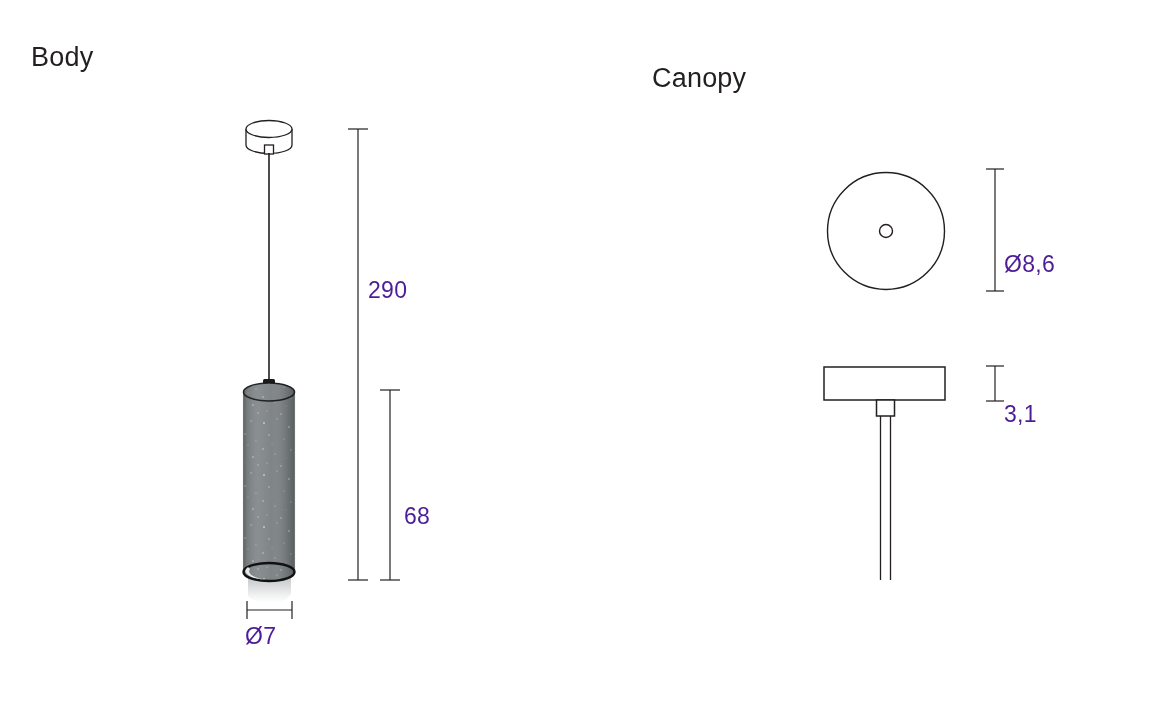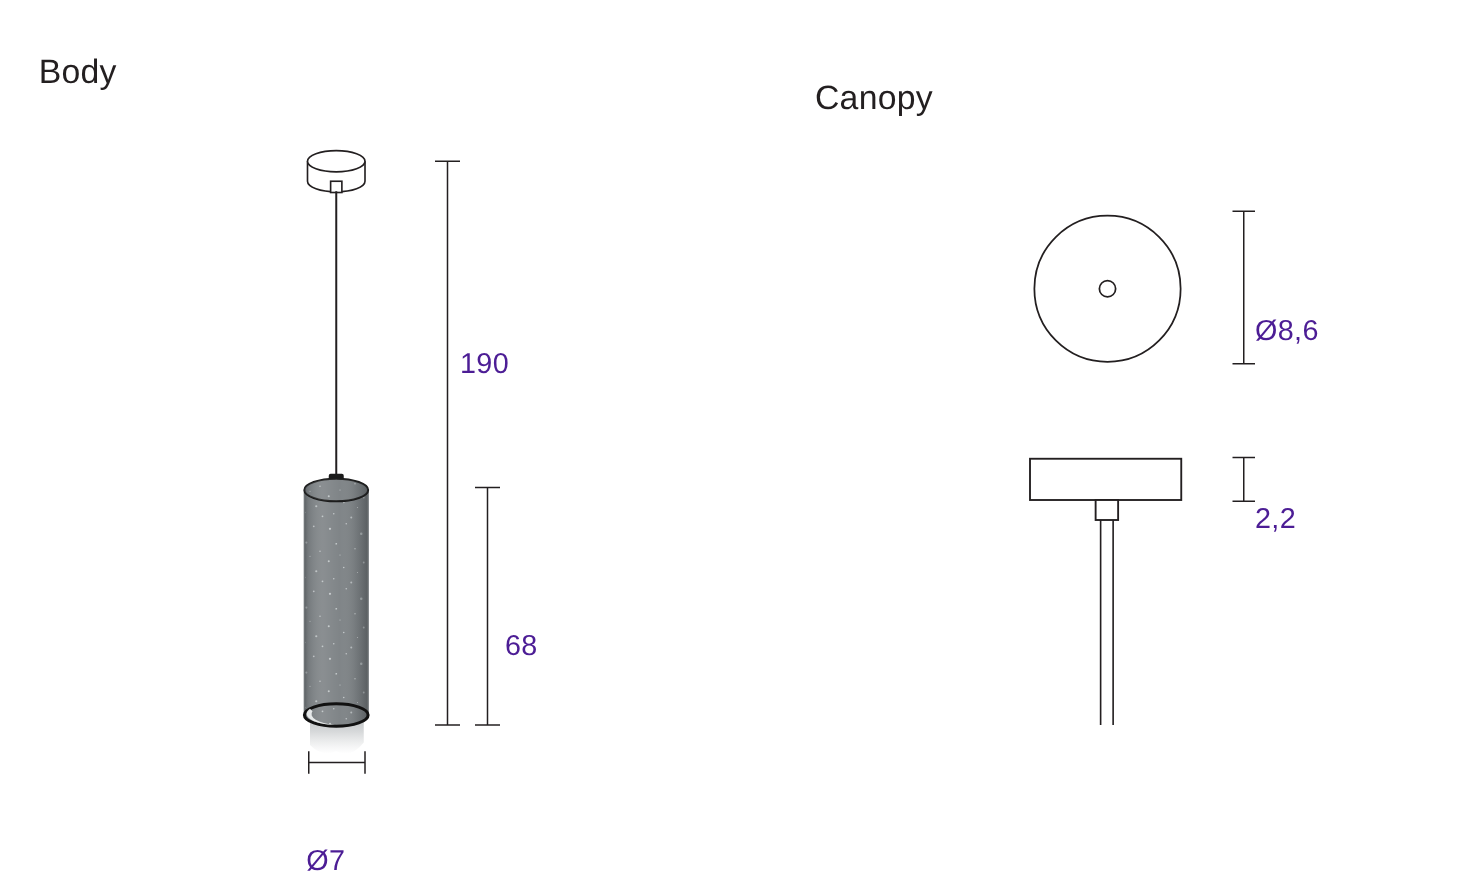--- a/index.html
+++ b/index.html
@@ -40,21 +40,21 @@
     font-family: "Liberation Sans", sans-serif;
     font-size: 23px;
     font-weight: 400;
     color: #4c1d95;
     white-space: nowrap;
     letter-spacing: 0.3px;
     margin-top: 32px;
   }
   #label-190 { left: 368px; top: 245px; }
   #label-45  { left: 404px; top: 471px; }
-  #label-d7  { left: 245px; top: 643px; }
+  #label-d7  { left: 245px; top: 591px; }
   #label-d86 { left: 1004px; top: 219px; }
   #label-31  { left: 1004px; top: 369px; }
 
   svg.overlay {
     position: absolute;
     left: 0;
     top: 0;
     width: 1166px;
     height: 714px;
     pointer-events: none;
@@ -182,23 +182,23 @@
       </g>
 
       <g>
         <line x1="995" y1="366" x2="995" y2="401" stroke="#231f20" stroke-width="1.2"></line>
         <line x1="986" y1="366" x2="1004" y2="366" stroke="#231f20" stroke-width="1.2"></line>
         <line x1="986" y1="401" x2="1004" y2="401" stroke="#231f20" stroke-width="1.2"></line>
       </g>
     </g>
   </svg>
 
-  <div class="dim-label" id="label-190">190</div>
+  <div class="dim-label" id="label-190">290</div>
 
   <div class="dim-label" id="label-45">68</div>
 
   <div class="dim-label" id="label-d7">Ø7</div>
 
   <div class="dim-label" id="label-d86">Ø8,6</div>
 
-  <div class="dim-label" id="label-31">2,2</div>
+  <div class="dim-label" id="label-31">3,1</div>
 
 </div>
 
 </body></html>

